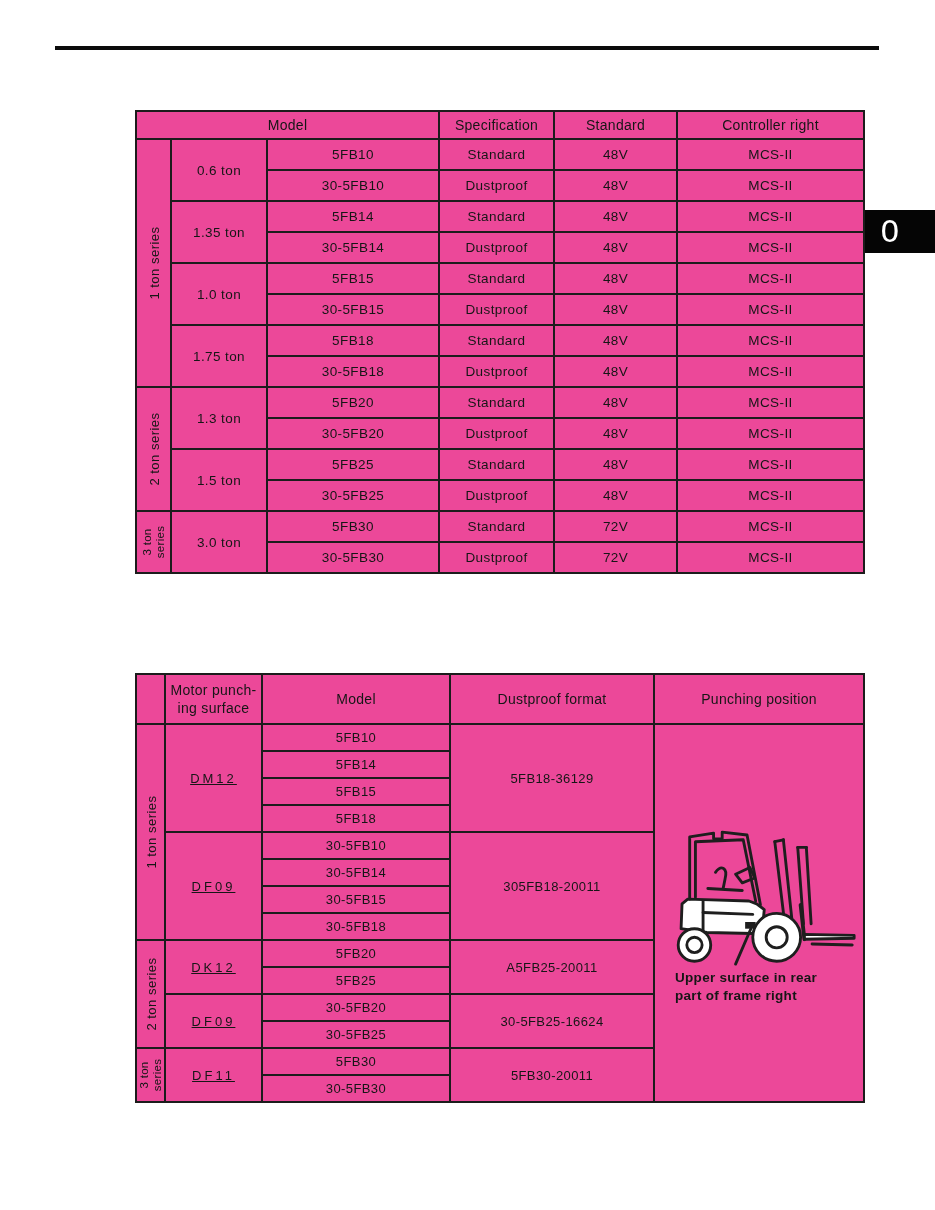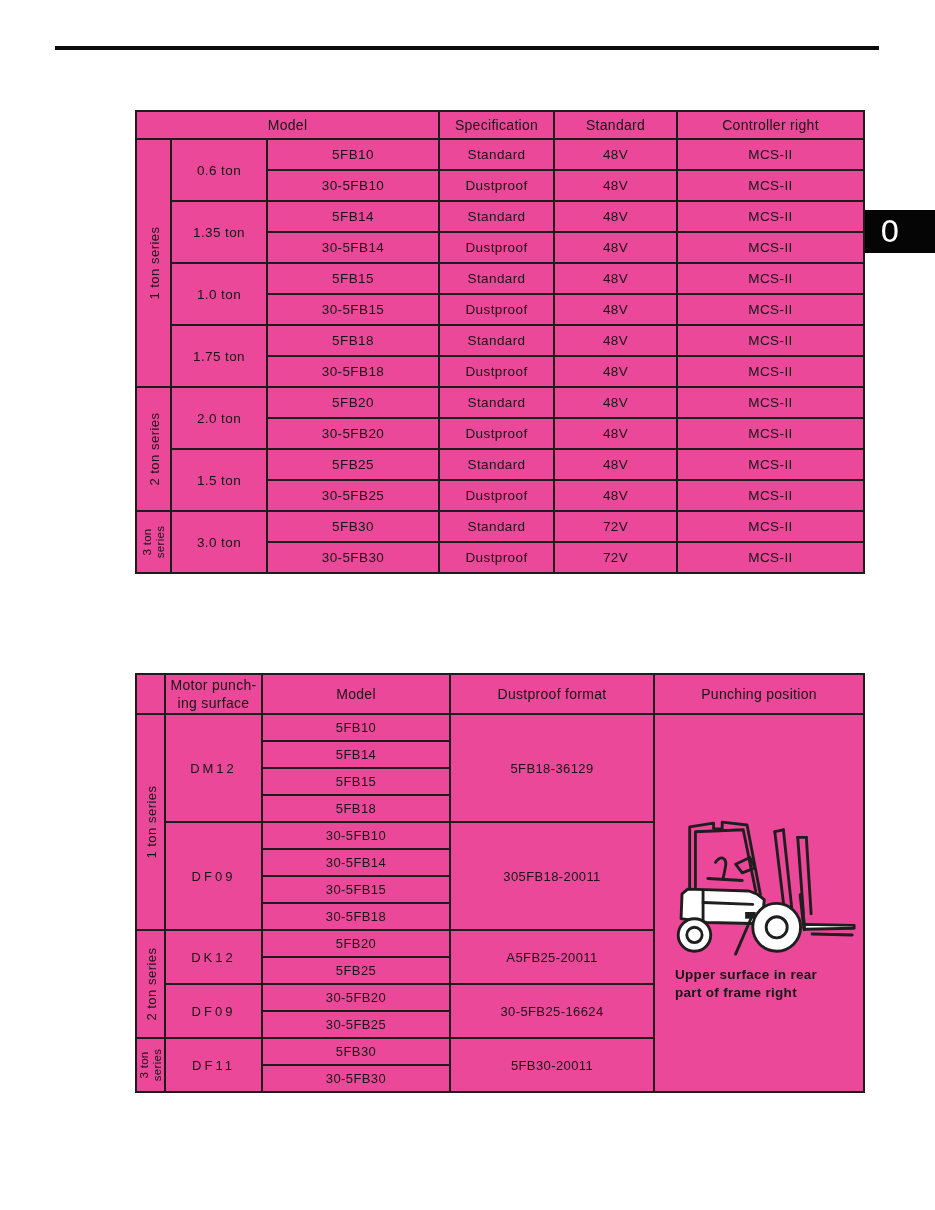--- a/index.html
+++ b/index.html
@@ -19,40 +19,40 @@
   .t1{top:110px;width:728px;}
   .t2{top:673px;width:728px;}
   td,th{
     border:2px solid #1c1c1c;text-align:center;vertical-align:middle;
     font-weight:400;padding:0;
   }
   th{font-size:14px;letter-spacing:0.3px;}
   td{font-size:13.5px;letter-spacing:0.4px;}
   .t1 thead tr{height:28px;}
   .t1 tbody tr{height:31px;}
-  .t2 thead tr{height:40px;}
+  .t2 thead tr{height:50px;}
   .t2 tbody tr{height:27px;}
   .t2 td{font-size:13px;}
 
   .vcell{position:relative;}
   .vtext{
     position:absolute;top:50%;left:50%;
     transform:translate(-50%,-50%) rotate(-90deg);
     white-space:nowrap;font-size:13px;letter-spacing:0.5px;
   }
   .vtext.two{font-size:11.5px;line-height:1.1;letter-spacing:0.3px;}
   .vline{display:block;text-align:center;white-space:nowrap;}
   .hline{display:block;line-height:1.3;}
-  .motor{letter-spacing:3px;}
+  .motor{letter-spacing:3px;text-decoration:underline;}
 
   .pos-cell{vertical-align:top;}
   .pos-inner{display:flex;flex-direction:column;align-items:center;padding-top:88px;}
   .forklift-wrap{width:196px;height:150px;}
   .caption{
-    align-self:flex-start;text-align:left;padding-left:20px;margin-top:13px;
+    align-self:flex-start;text-align:left;padding-left:20px;margin-top:6px;
     font-weight:700;font-size:13.5px;line-height:1.5;letter-spacing:0.3px;
   }
 </style>
 </head>
 <body>
 
 <div class="page">
 
   <div class="top-rule"></div>
 
@@ -130,21 +130,21 @@
       <tr>
         <td>30-5FB18</td>
         <td>Dustproof</td>
         <td>48V</td>
         <td>MCS-II</td>
       </tr>
       <tr>
         <td rowspan="4" class="vcell">
             <span class="vtext">2 ton series</span>
           </td>
-        <td rowspan="2">2.0 ton</td>
+        <td rowspan="2">1.3 ton</td>
         <td>5FB20</td>
         <td>Standard</td>
         <td>48V</td>
         <td>MCS-II</td>
       </tr>
       <tr>
         <td>30-5FB20</td>
         <td>Dustproof</td>
         <td>48V</td>
         <td>MCS-II</td>

